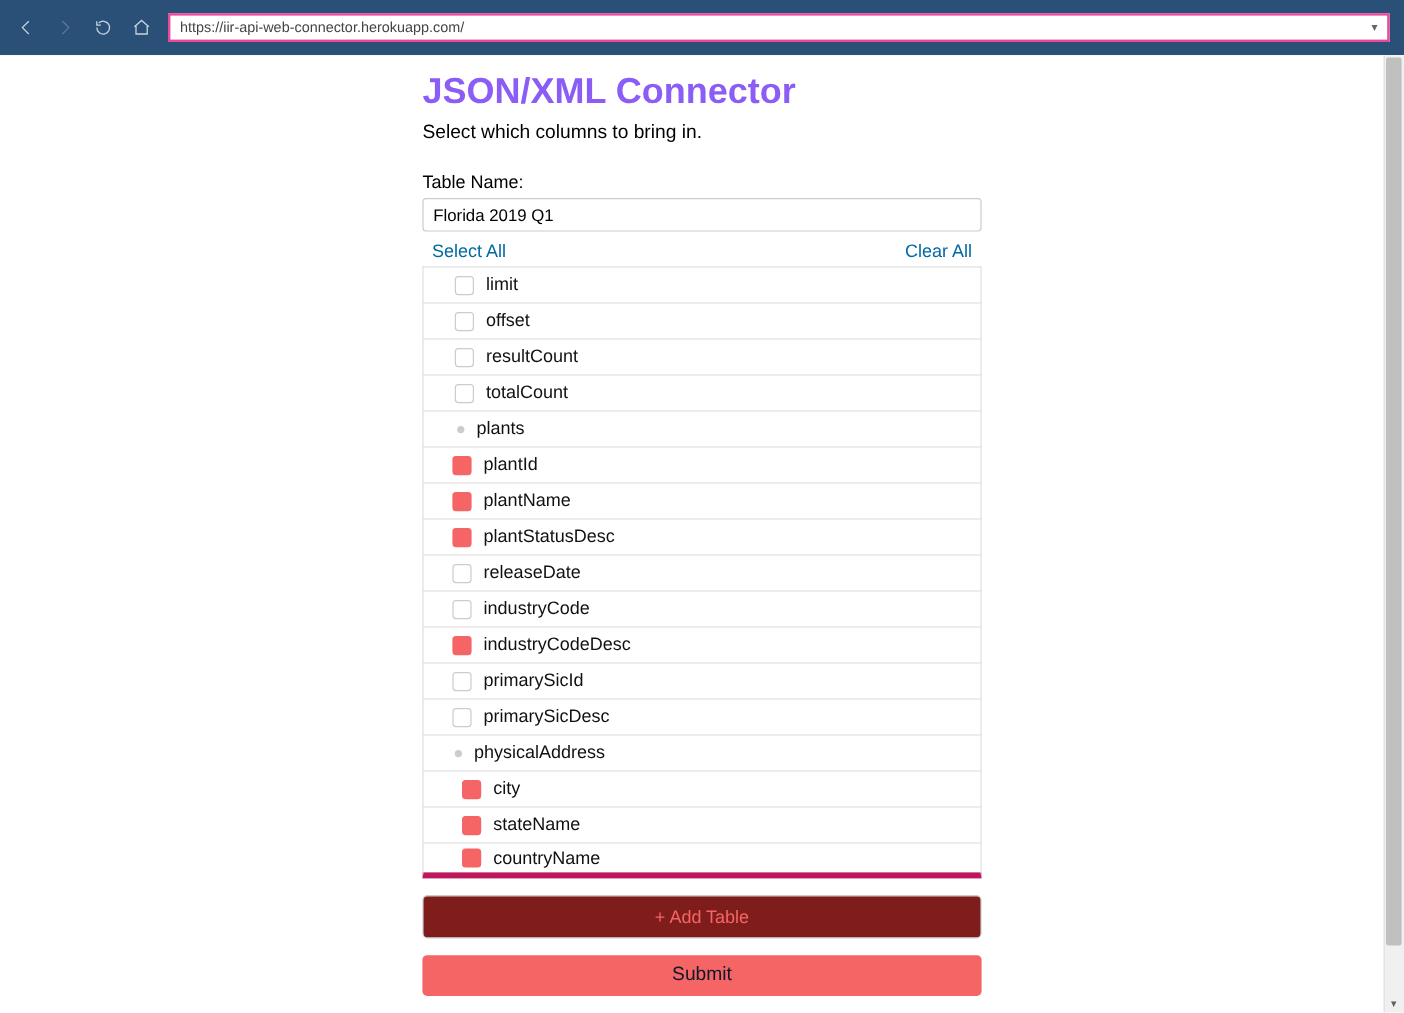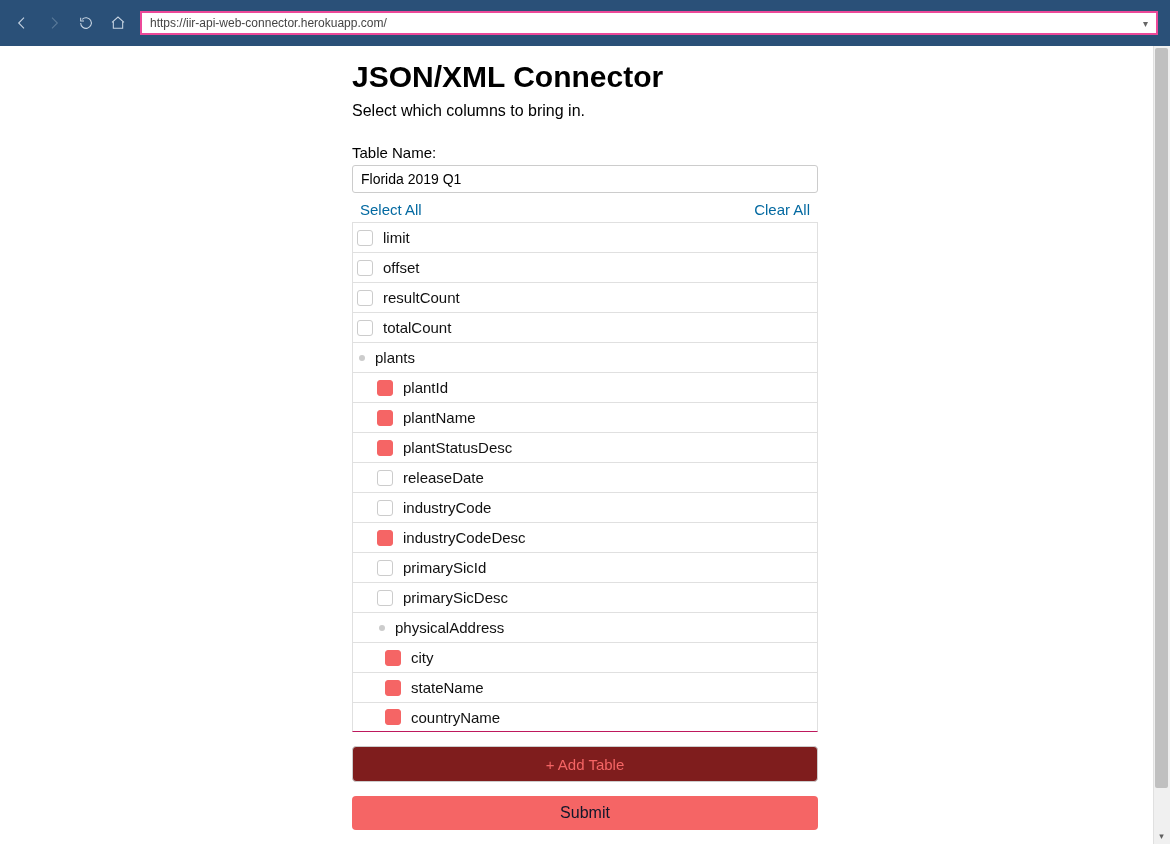--- a/index.html
+++ b/index.html
@@ -83,21 +83,21 @@
     }
     .vscroll-arrow.down { bottom: 0; }
     
     .page {
       width: 466px;
       margin: 0 auto;
       padding-top: 8px;
       padding-bottom: 20px;
     }
     .page-title {
-      color: #000000;
+      color: #8b5cf6;
       font-size: 30px;
       font-weight: 700;
       margin-bottom: 8px;
       margin-top: 6px;
     }
     .page-subtitle {
       font-size: 16px;
       color: #000;
       margin-bottom: 24px;
     }
@@ -132,22 +132,22 @@
     }
     .tree-row {
       border: 1px solid #e0e0e0;
       border-bottom: none;
       height: 30px;
       display: flex;
       align-items: center;
       font-size: 15px;
       color: #111;
     }
-    .tree-row:last-child { border-bottom: 1px solid #be185d; }
-    .indent-0 { padding-left: 4px; }
+    .tree-row:last-child { border-bottom: 5px solid #be185d; }
+    .indent-0 { padding-left: 26px; }
     .indent-1 { padding-left: 24px; }
     .indent-2 { padding-left: 32px; }
     .cb {
       width: 16px;
       height: 16px;
       border: 1px solid #ccc;
       border-radius: 3px;
       margin-right: 10px;
       flex-shrink: 0;
     }

